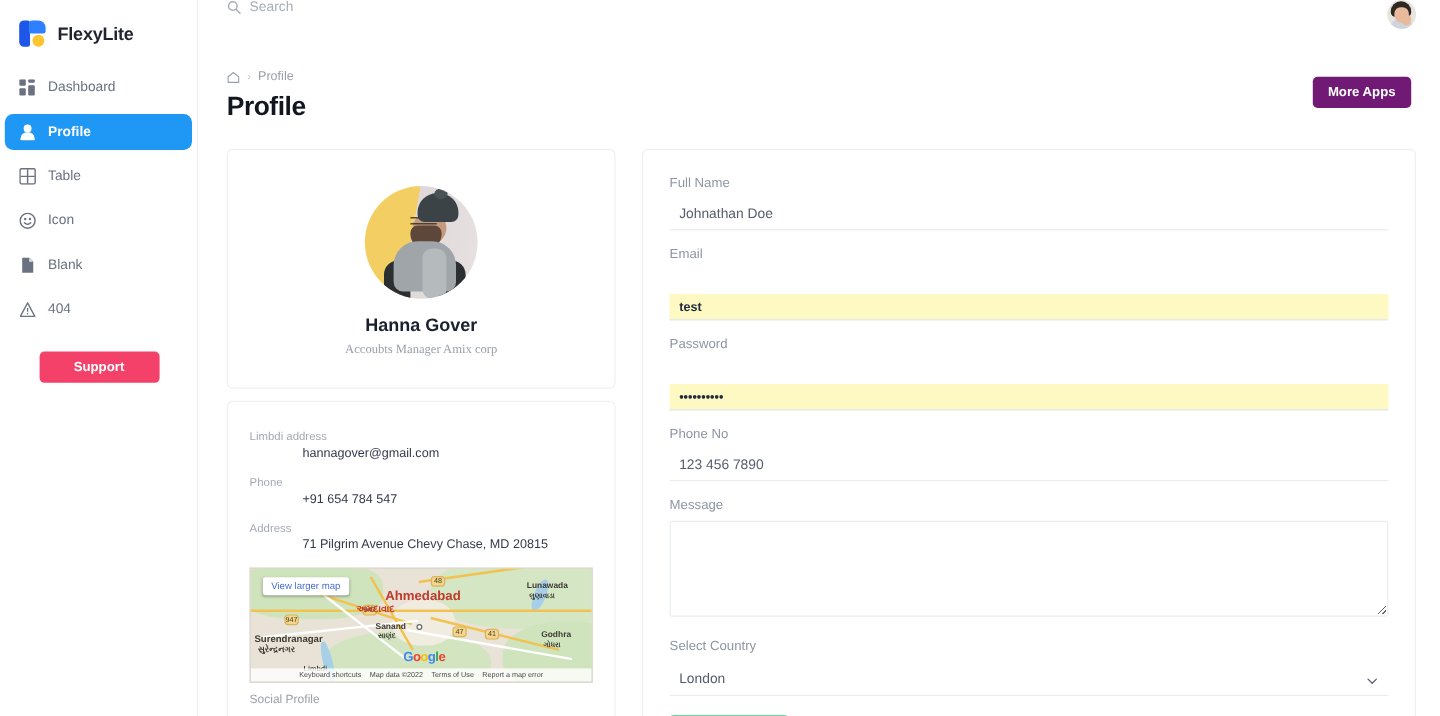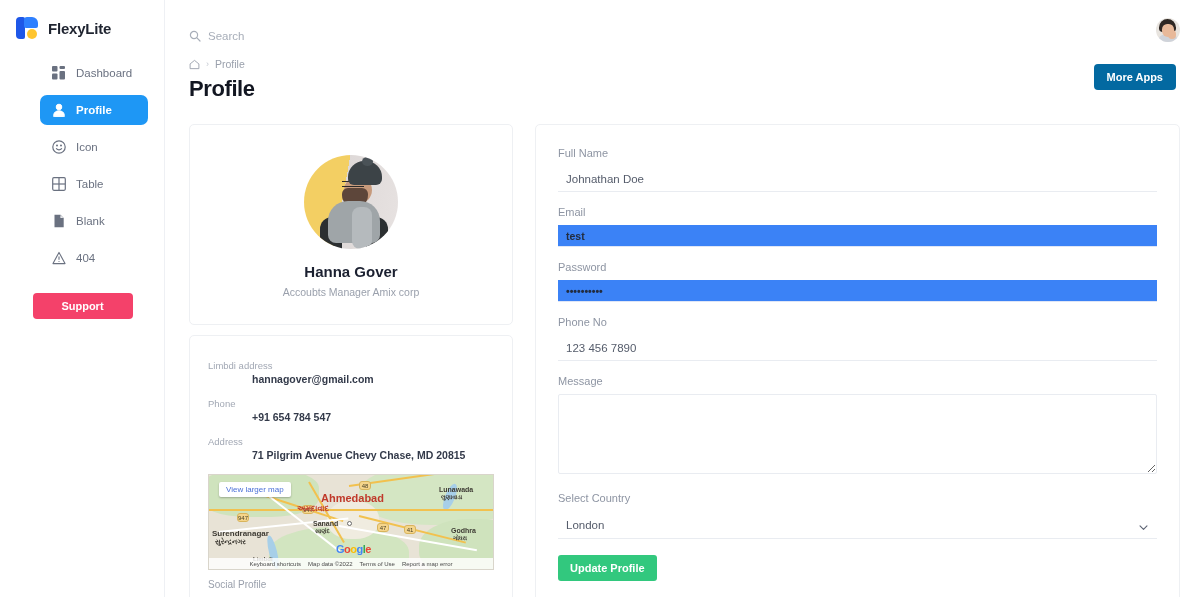--- a/index.html
+++ b/index.html
@@ -37,21 +37,21 @@
   }
   .brand-mark .bm-dot {
     position: absolute; left: 11px; top: 13px;
     width: 10px; height: 10px; border-radius: 50%;
     background: #ffc52f;
   }
   .brand-text {
     font-size: 15px; font-weight: bold; color: #1f2430; letter-spacing: -.2px;
   }
 
-  .nav { margin-top: 14px; padding: 0 16px; margin-left: 24px; }
+  .nav { margin-top: 14px; padding: 0 4px; }
   .nav-item {
     display: flex; align-items: center; gap: 10px;
     height: 30px; margin-bottom: 7px;
     padding: 0 12px; border-radius: 7px;
     color: #6a7180; font-size: 11.5px; cursor: pointer;
   }
   .nav-item .ico { width: 14px; height: 14px; display:block; flex:0 0 14px; }
   .nav-item .ico svg { display:block; width:14px; height:14px; }
   .nav-item.active { background: #1e97f5; color: #ffffff; font-weight: bold; }
   .nav-item.active .ico svg { stroke: #ffffff; fill: #ffffff; }
@@ -62,21 +62,21 @@
     background: #f4416a; border: none;
     color: #fff; font-size: 11px; font-weight: bold;
     font-family: inherit; cursor: pointer;
     display:flex; align-items:center; justify-content:center;
   }
 
   
   .main { flex: 1; height: 597px; background: #ffffff; position: relative; overflow: hidden; }
 
   .topbar {
-    height: 42px; display: flex; align-items: flex-end;
+    height: 42px; display: flex; align-items: flex-start;
     padding: 0 20px 0 24px; justify-content: space-between;
   }
   .search-box { display:flex; align-items:center; gap:7px; }
   .search-box svg { display:block; }
   .search-input {
     border: none; outline: none; background: transparent;
     font-family: inherit; font-size: 11.5px; color: #9aa0ac; width: 180px;
   }
   .search-input::placeholder { color: #a8aeb9; }
   .avatar-top {
@@ -91,21 +91,21 @@
 
   .page-head {
     padding: 16px 24px 0 24px;
     display: flex; justify-content: space-between; align-items: flex-start;
   }
   .crumbs { display:flex; align-items:center; gap:6px; font-size: 10.5px; color:#9aa0ac; }
   .crumbs svg { display:block; }
   .crumb-sep { color:#c6cad2; font-size:9px; }
   .page-title { font-size: 22px; font-weight: bold; color: #121621; margin-top: 6px; letter-spacing:-.4px; }
   .more-apps {
-    background: #0369a1; color: #fff; border: none;
+    background: #701a75; color: #fff; border: none;
     font-family: inherit; font-size: 11px; font-weight: bold;
     padding: 7px 13px; border-radius: 4px; cursor: pointer;
     margin-top: 6px;
   }
 
   .content {
     display: flex; gap: 22px;
     padding: 22px 20px 0 24px;
   }
   .col-left { width: 324px; flex: 0 0 324px; }
@@ -126,27 +126,27 @@
   .photo .p-face { position:absolute; left:40px; top:22px; width:28px; height:27px; border-radius:13px 13px 14px 14px; background:#c69a7c; }
   .photo .p-beard { position:absolute; left:38px; top:33px; width:26px; height:20px; border-radius:6px 6px 13px 13px; background:#5d463a; }
   .photo .p-glass { position:absolute; left:38px; top:26px; width:22px; height:6px; border-top:1.5px solid #2b2b2b; border-bottom:1.5px solid #2b2b2b; }
   .photo .p-scarf { position:absolute; left:24px; top:46px; width:52px; height:42px; border-radius:20px 20px 8px 8px; background:#9fa5a8; }
   .photo .p-scarf2 { position:absolute; left:48px; top:52px; width:20px; height:42px; border-radius:8px; background:#b5babd; }
   .photo .p-coat { position:absolute; left:14px; top:58px; width:68px; height:40px; border-radius:16px 16px 0 0; background:#232627; z-index:-1; }
   .photo .p-coatL { position:absolute; left:16px; top:62px; width:22px; height:36px; background:#2b2f31; border-radius:12px 0 0 0; }
   .photo .p-coatR { position:absolute; left:62px; top:62px; width:22px; height:36px; background:#2b2f31; border-radius:0 12px 0 0; }
 
   .prof-name { font-size: 15px; font-weight: bold; color: #1b2030; margin-top: 14px; }
-  .prof-role { font-size: 10.5px; color: #9aa0ac; margin-top: 6px; }
+  .prof-role { font-size: 10.5px; color: #9aa0ac; margin-top: 6px; font-family: Liberation Serif, serif; }
   .stats { display: flex; margin-top: 13px; }
   .stat { flex: 1; font-size: 11px; color: #4b5161; }
 
   .contact-card { padding: 24px 18px 0; margin-top: 10px; }
   .field-label { font-size: 9.5px; color: #a2a8b4; margin-bottom: 2px; }
-  .field-value { font-size: 10.5px; color: #333a4a; font-weight: bold; margin-bottom: 13px; padding-left: 44px; }
+  .field-value { font-size: 10.5px; color: #333a4a; font-weight: normal; margin-bottom: 13px; padding-left: 44px; }
 
   .map {
     position: relative; height: 96px; width: 100%;
     background: #e8e3d6; overflow:hidden; border:1px solid #d9d5cb;
   }
   .map .m-green1 { position:absolute; left:-10px; top:-6px; width:120px; height:48px; background:#cfe3bd; border-radius:40%; }
   .map .m-green2 { position:absolute; left:150px; top:-10px; width:160px; height:60px; background:#d4e6c3; border-radius:45%; }
   .map .m-green3 { position:absolute; left:60px; top:52px; width:140px; height:56px; background:#d2e5c0; border-radius:45%; }
   .map .m-green4 { position:absolute; left:210px; top:44px; width:110px; height:60px; background:#cfe3bd; border-radius:45%; }
   .map .m-water { position:absolute; left:236px; top:8px; width:10px; height:28px; background:#a7cfe8; border-radius:50%; transform:rotate(22deg); }
@@ -183,23 +183,24 @@
   .form-card { padding: 22px 22px 24px; }
   .f-label { font-size: 11px; color: #8e95a3; margin-bottom: 7px; }
   .f-input {
     width: 100%; height: 26px; border: none;
     border-bottom: 1px solid #e9ecf1;
     font-family: inherit; font-size: 11.5px; color: #555c6b;
     outline: none; background: transparent; padding: 0 8px;
     margin-bottom: 14px;
   }
   .f-input.filled {
-    background: #3b82f6; border-bottom: 1px solid #dfe6f6;
+    background: #fef9c3; border-bottom: 1px solid #dfe6f6;
     font-weight: bold; color: #222c3f; font-size: 10.5px;
     height: 22px;
+    margin-top: 20px;
   }
   .f-textarea {
     width: 100%; height: 80px; border: 1px solid #e9ecf1; border-radius: 2px;
     font-family: inherit; font-size: 11.5px; color: #555c6b;
     outline: none; resize: vertical; padding: 6px 8px; margin-bottom: 14px;
     background: transparent;
   }
   .f-select-wrap { position: relative; margin-bottom: 16px; }
   .f-select {
     width: 100%; height: 28px; border: none; border-bottom: 1px solid #e9ecf1;
@@ -247,37 +248,37 @@
               <circle cx="7" cy="4" r="2.8" fill="#fff"></circle>
               <path d="M1.8 12c0-2.6 2.3-4.2 5.2-4.2S12.2 9.4 12.2 12z" fill="#fff"></path>
               <rect x="1.5" y="12.3" width="11" height="1.3" rx=".6" fill="#fff"></rect>
             </svg>
         </span>
         <span>Profile</span>
       </div>
       <div class="nav-item">
         <span class="ico">
           <svg viewBox="0 0 14 14">
+              <rect x=".7" y=".7" width="12.6" height="12.6" rx="1.2" fill="none" stroke="#6a7180" stroke-width="1.2"></rect>
+              <line x1="7" y1="1" x2="7" y2="13" stroke="#6a7180" stroke-width="1.2"></line>
+              <line x1="1" y1="7" x2="13" y2="7" stroke="#6a7180" stroke-width="1.2"></line>
+            </svg>
+        </span>
+        <span>Table</span>
+      </div>
+      <div class="nav-item">
+        <span class="ico">
+          <svg viewBox="0 0 14 14">
               <circle cx="7" cy="7" r="6.2" fill="none" stroke="#6a7180" stroke-width="1.2"></circle>
               <circle cx="5" cy="5.5" r="1" fill="#6a7180"></circle>
               <circle cx="9" cy="5.5" r="1" fill="#6a7180"></circle>
               <path d="M4.4 8.6c1.4 1.6 3.8 1.6 5.2 0" fill="none" stroke="#6a7180" stroke-width="1.2" stroke-linecap="round"></path>
             </svg>
         </span>
         <span>Icon</span>
-      </div>
-      <div class="nav-item">
-        <span class="ico">
-          <svg viewBox="0 0 14 14">
-              <rect x=".7" y=".7" width="12.6" height="12.6" rx="1.2" fill="none" stroke="#6a7180" stroke-width="1.2"></rect>
-              <line x1="7" y1="1" x2="7" y2="13" stroke="#6a7180" stroke-width="1.2"></line>
-              <line x1="1" y1="7" x2="13" y2="7" stroke="#6a7180" stroke-width="1.2"></line>
-            </svg>
-        </span>
-        <span>Table</span>
       </div>
       <div class="nav-item">
         <span class="ico">
           <svg viewBox="0 0 14 14">
               <path d="M2.5.8h6l3.2 3.2v9.2h-9.2z" fill="#6a7180"></path>
               <path d="M8.4 1v3.1h3.1" fill="#fff" opacity=".85"></path>
             </svg>
         </span>
         <span>Blank</span>
       </div>

